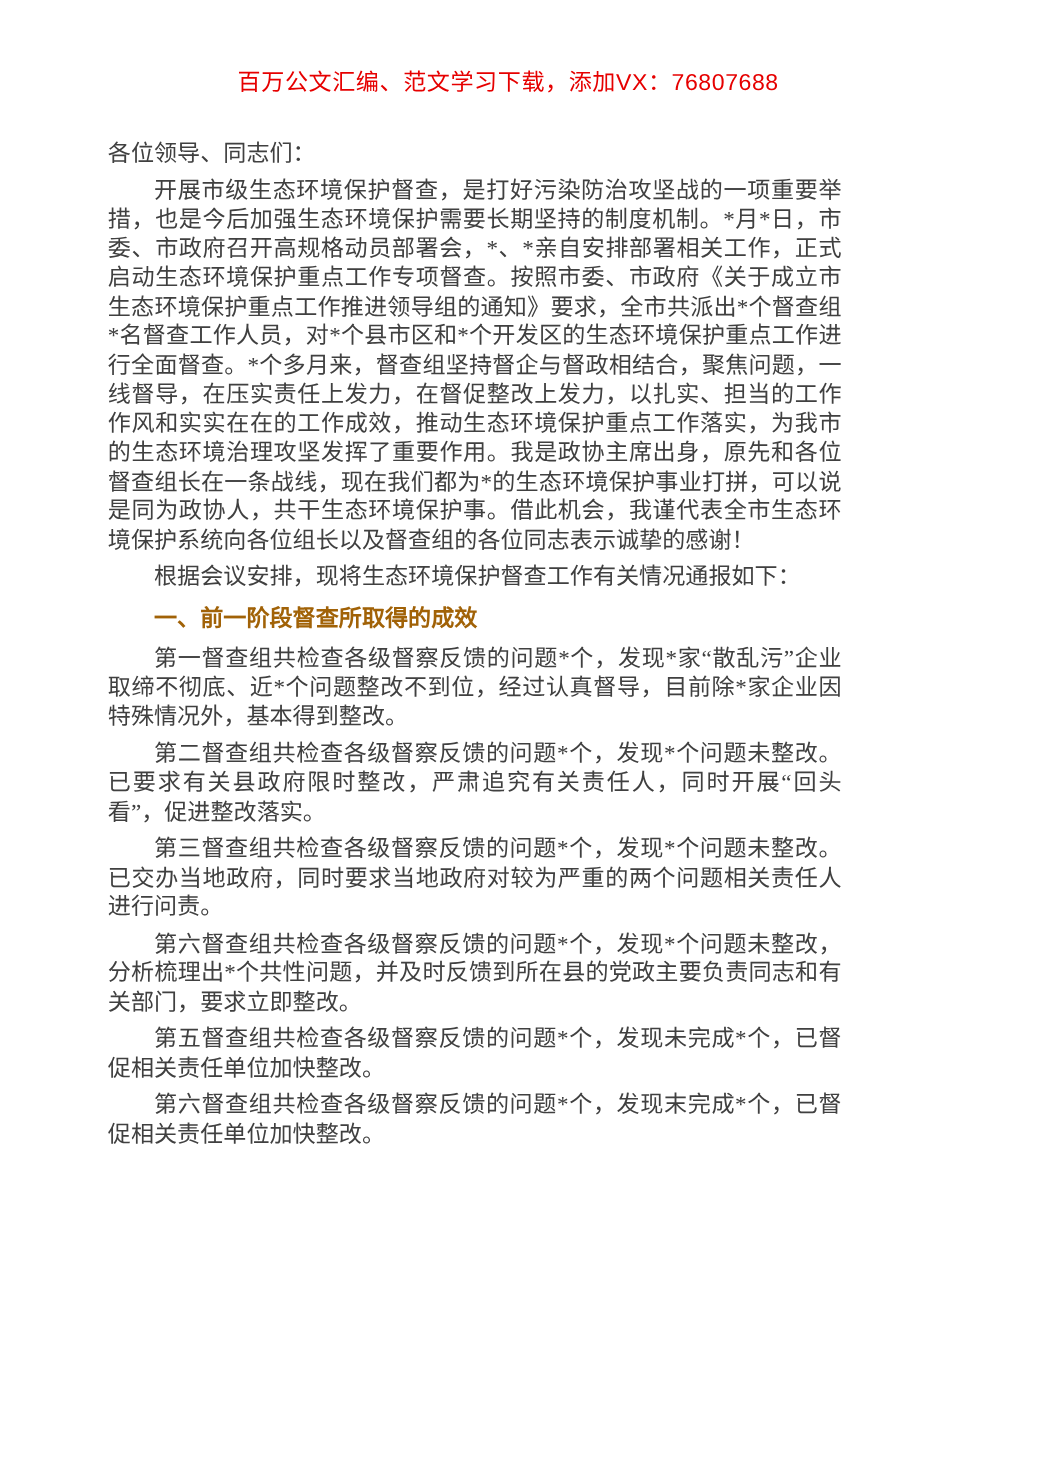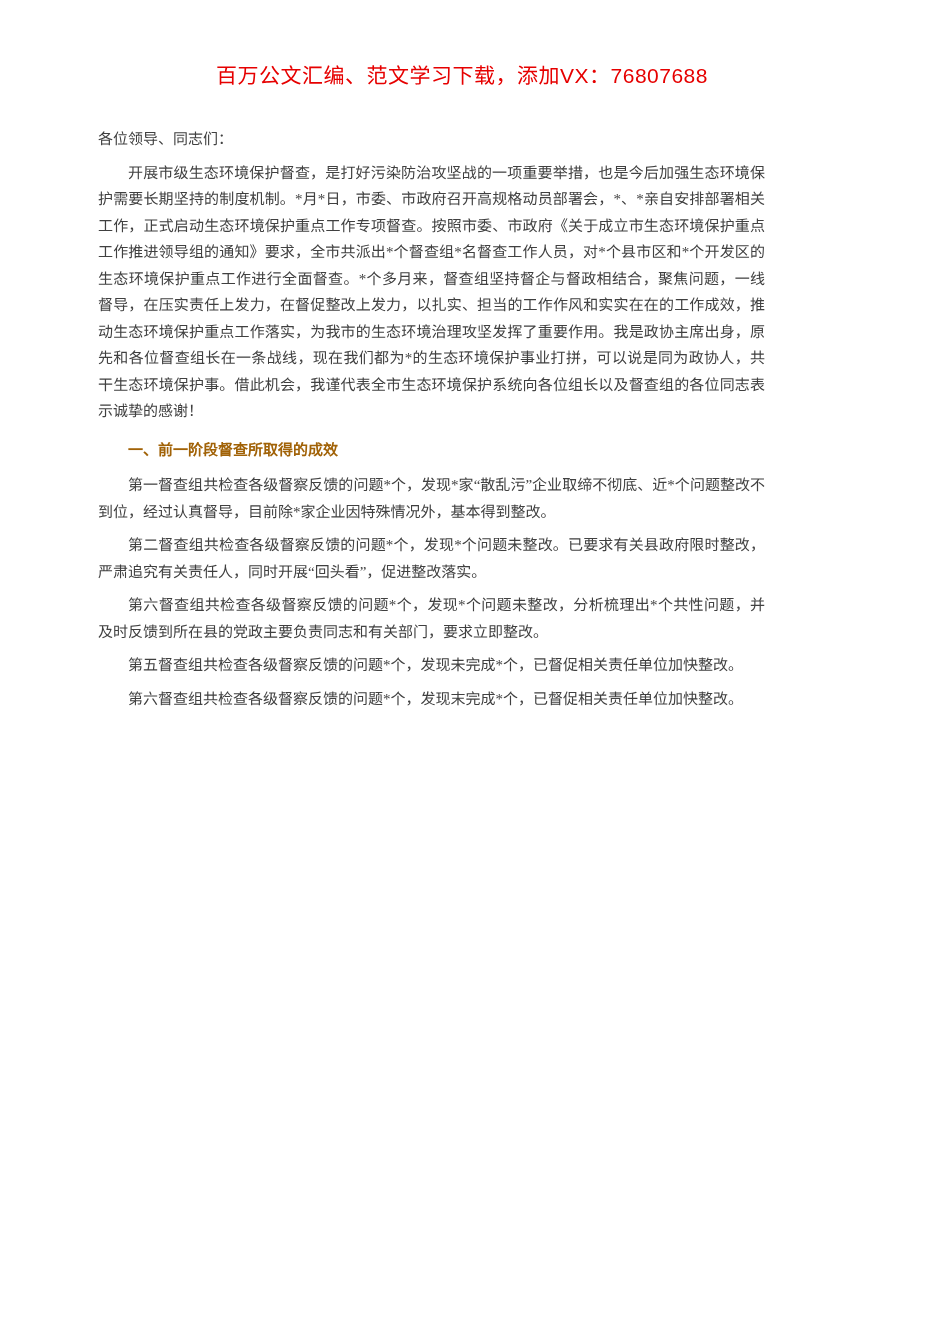--- a/index.html
+++ b/index.html
@@ -27,21 +27,21 @@
     color: #e60000;
     font-family: "Liberation Sans", "DejaVu Sans", sans-serif;
     font-size: 21px;
     line-height: 28px;
     margin-bottom: 36px;
     letter-spacing: 0.5px;
   }
   .doc {
     width: 667px;
     color: #404040;
-    font-size: 15px;
+    font-size: 21px;
     line-height: 26.5px;
     text-align: justify;
   }
   .doc p {
     margin: 0 0 7px 0;
     text-indent: 2em;
   }
   .doc p.salutation {
     text-indent: 0;
   }
@@ -55,21 +55,23 @@
 </head>
 <body>
 
 <div class="page">
 
   <div class="promo-header">百万公文汇编、范文学习下载，添加VX：76807688</div>
 
   <div class="doc">
     <p class="salutation">各位领导、同志们：</p>
     <p class="para">开展市级生态环境保护督查，是打好污染防治攻坚战的一项重要举措，也是今后加强生态环境保护需要长期坚持的制度机制。*月*日，市委、市政府召开高规格动员部署会，*、*亲自安排部署相关工作，正式启动生态环境保护重点工作专项督查。按照市委、市政府《关于成立市生态环境保护重点工作推进领导组的通知》要求，全市共派出*个督查组*名督查工作人员，对*个县市区和*个开发区的生态环境保护重点工作进行全面督查。*个多月来，督查组坚持督企与督政相结合，聚焦问题，一线督导，在压实责任上发力，在督促整改上发力，以扎实、担当的工作作风和实实在在的工作成效，推动生态环境保护重点工作落实，为我市的生态环境治理攻坚发挥了重要作用。我是政协主席出身，原先和各位督查组长在一条战线，现在我们都为*的生态环境保护事业打拼，可以说是同为政协人，共干生态环境保护事。借此机会，我谨代表全市生态环境保护系统向各位组长以及督查组的各位同志表示诚挚的感谢！</p>
+    <p class="para">根据会议安排，现将生态环境保护督查工作有关情况通报如下：</p>
     <p class="heading">一、前一阶段督查所取得的成效</p>
     <p class="para">第一督查组共检查各级督察反馈的问题*个，发现*家“散乱污”企业取缔不彻底、近*个问题整改不到位，经过认真督导，目前除*家企业因特殊情况外，基本得到整改。</p>
     <p class="para">第二督查组共检查各级督察反馈的问题*个，发现*个问题未整改。已要求有关县政府限时整改，严肃追究有关责任人，同时开展“回头看”，促进整改落实。</p>
+    <p class="para">第三督查组共检查各级督察反馈的问题*个，发现*个问题未整改。已交办当地政府，同时要求当地政府对较为严重的两个问题相关责任人进行问责。</p>
     <p class="para">第六督查组共检查各级督察反馈的问题*个，发现*个问题未整改，分析梳理出*个共性问题，并及时反馈到所在县的党政主要负责同志和有关部门，要求立即整改。</p>
     <p class="para">第五督查组共检查各级督察反馈的问题*个，发现未完成*个，已督促相关责任单位加快整改。</p>
     <p class="para">第六督查组共检查各级督察反馈的问题*个，发现末完成*个，已督促相关责任单位加快整改。</p>
   </div>
 
 </div>
 
 </body></html>

